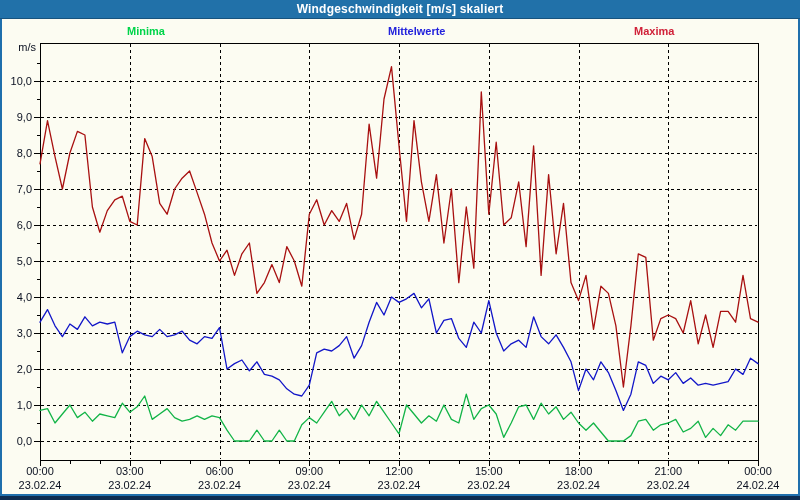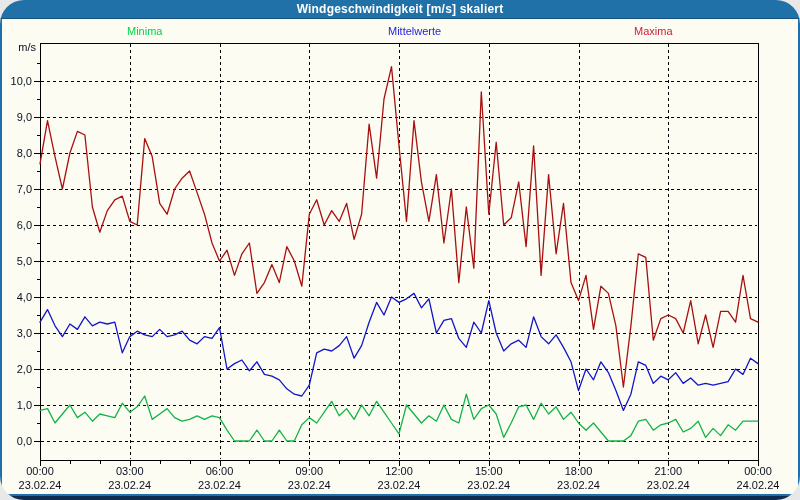--- a/index.html
+++ b/index.html
@@ -14,32 +14,32 @@
     background:#2171A9;
     border-bottom:1px solid #17537E;
     color:#ffffff;font-size:12px;font-weight:bold;
     text-align:center;line-height:19px;
     letter-spacing:0.2px;
   }
   .border-left{position:absolute;left:0;top:19px;bottom:0;width:2px;background:#1F6FAC;}
   .border-right{position:absolute;right:0;top:19px;bottom:0;width:2px;background:#1F6FAC;}
   .bottom-blue{position:absolute;left:0;right:0;bottom:4px;height:2px;background:#1F6FAC;}
   .bottom-navy{position:absolute;left:0;right:0;bottom:0;height:4px;background:#0D2C50;}
-  .legend-label{position:absolute;top:25px;font-size:11px;font-weight:normal;white-space:nowrap;}
+  .legend-label{position:absolute;top:25px;font-size:11px;font-weight:bold;white-space:nowrap;}
   #chart-svg{position:absolute;left:0;top:0;pointer-events:none;}
   #chart-svg text{font-family:"Liberation Sans",sans-serif;font-size:11px;fill:#0A1020;}
   #chart-svg .grid{stroke:#000000;stroke-width:1;stroke-dasharray:3 3;shape-rendering:crispEdges;}
   #chart-svg .frame{fill:none;stroke:#000000;stroke-width:1;shape-rendering:crispEdges;}
   #chart-svg .tick{stroke:#000000;stroke-width:1;shape-rendering:crispEdges;}
   #chart-svg polyline{fill:none;stroke-width:1.3;stroke-linejoin:round;stroke-linecap:round;}
 </style>
 </head>
 <body>
 
-<div class="window" style="background: rgb(252, 252, 242); border-radius: 24px;">
+<div class="window" style="background: rgb(252, 252, 242);">
   <div class="titlebar" style="background: rgb(33, 113, 169);">
     <span>Windgeschwindigkeit [m/s] skaliert</span>
   </div>
 
   <div class="legend-label" style="left: 127px; color: rgb(0, 212, 74);">Minima</div>
   <div class="legend-label" style="left: 388px; color: rgb(35, 35, 220);">Mittelwerte</div>
   <div class="legend-label" style="left: 634px; color: rgb(208, 32, 56);">Maxima</div>
 
   <svg id="chart-svg" width="800" height="500">
       <line x1="41" y1="441.5" x2="757" y2="441.5" class="grid"></line>

